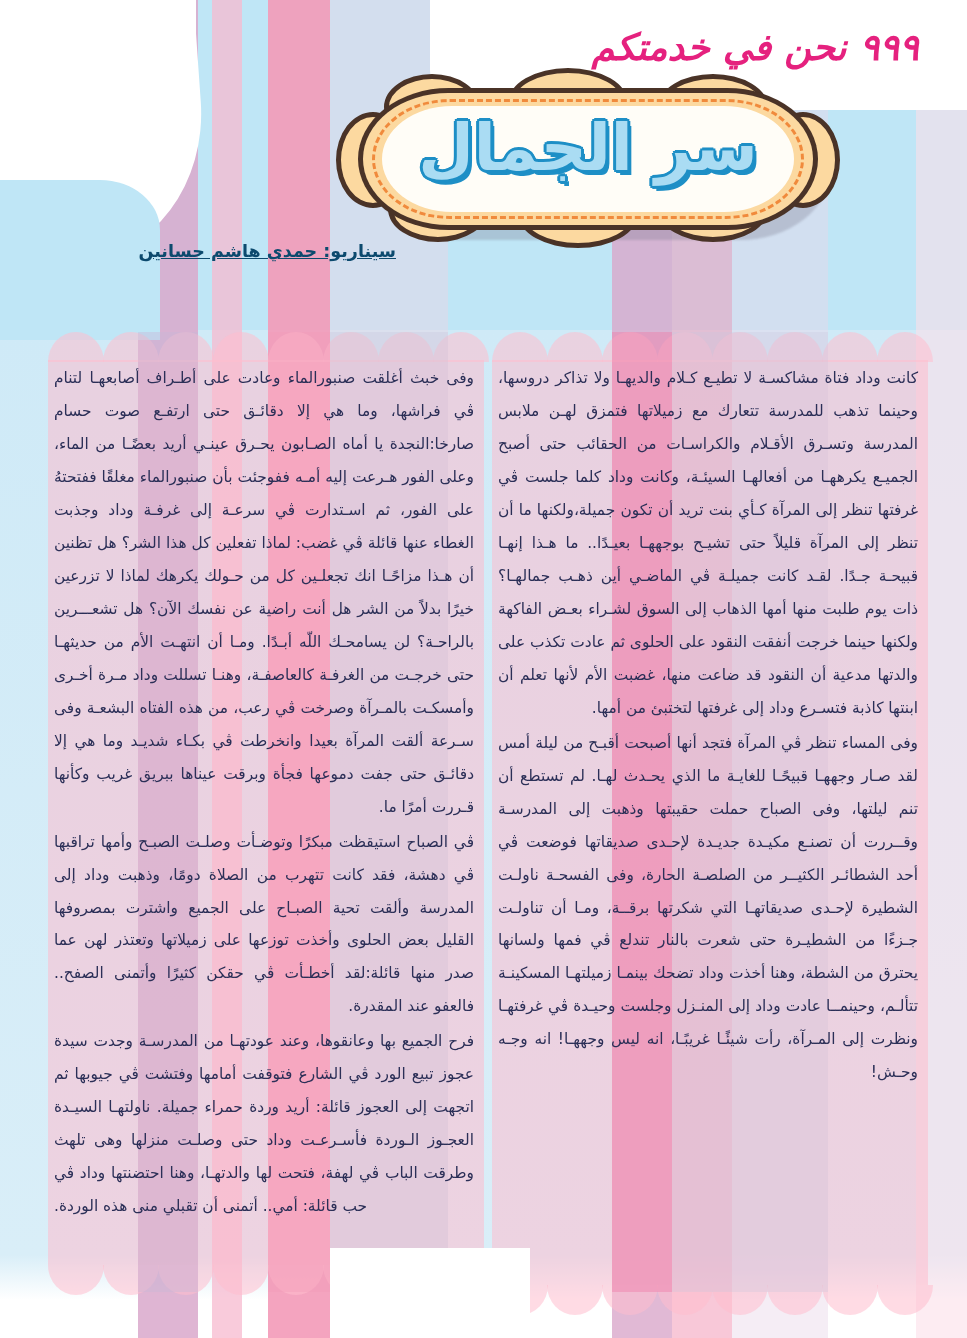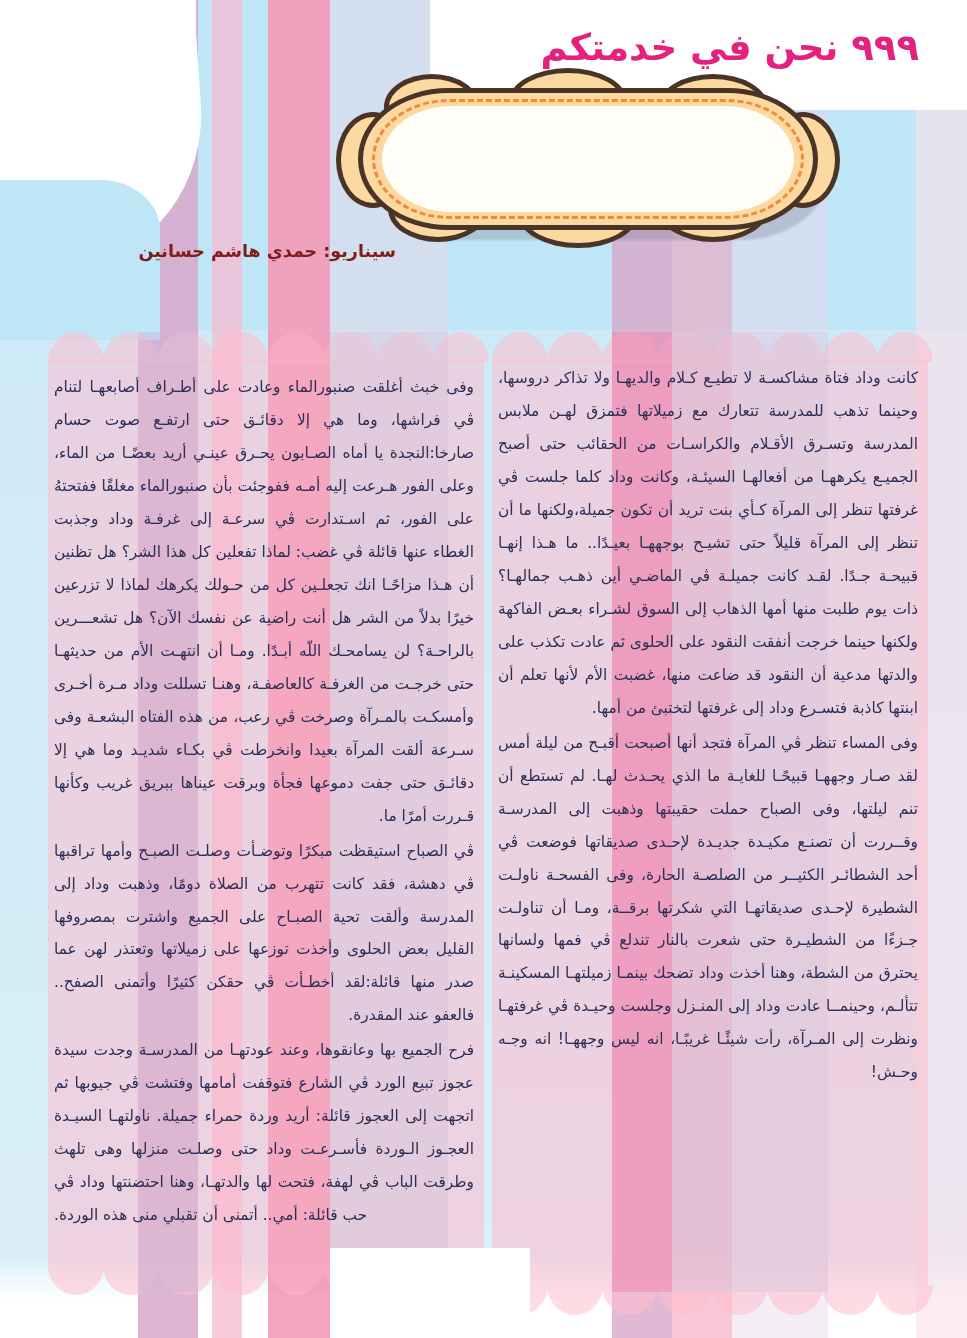--- a/index.html
+++ b/index.html
@@ -98,20 +98,21 @@
     font-weight: 700;
     color: #e5217e;
     direction: rtl;
     letter-spacing: 1px;
     white-space: nowrap;
     text-shadow:
       -2px -2px 0 #fff,  2px -2px 0 #fff,
       -2px  2px 0 #fff,  2px  2px 0 #fff,
       -3px  0   0 #fff,  3px  0   0 #fff,
        0   -3px 0 #fff,  0    3px 0 #fff;
+    font-style: italic;
   }
 
   
   .plaque-wrap {
     position: absolute;
     left: 358px; top: 88px;
     width: 472px; height: 152px;
   }
   .plaque-shadow {
     position: absolute;
@@ -175,42 +176,43 @@
        4px  5px 0 #1e8fc6;
   }
 
   
   .credits {
     position: absolute;
     left: 96px; top: 238px;
     width: 300px;
     text-align: right;
     direction: rtl;
-    color: #7f1d1d;
+    color: #0c4a6e;
     font-weight: 700;
     font-size: 17.5px;
     line-height: 1.55;
+    text-decoration: underline;
   }
   .credits div { white-space: nowrap; }
 
   
   .col {
     position: absolute;
     direction: rtl;
     text-align: justify;
     color: #2b2f57;
     font-size: 15.4px;
     line-height: 2.14;
     font-family: "DejaVu Sans", "Liberation Sans", sans-serif;
   }
   .col p { margin: 0 0 2px 0; text-align: justify; text-align-last: right; }
   .col p.last { text-align-last: left; }
 
   #col-right { left: 498px; top: 362px; width: 420px; }
-  #col-left  { left: 54px;  top: 362px; width: 420px; margin-top: 9px; }
+  #col-left  { left: 54px;  top: 362px; width: 420px; }
 
   .tail-white {
     position: absolute;
     left: 330px; bottom: 0;
     width: 200px; height: 90px;
     background: #ffffff;
   }
 </style>
 </head>
 <body>
@@ -297,20 +299,21 @@
     <div class="lobe" style="left:160px; top:92px;   width:120px; height:68px;"></div>
     <div class="lobe" style="left:300px; top:88px;   width:110px; height:66px;"></div>
     <div class="lobe" style="left:-22px; top:24px;   width:74px;  height:96px;"></div>
     <div class="lobe" style="left:408px; top:24px;   width:74px;  height:96px;"></div>
 
     <div class="plaque-outline"></div>
     <div class="plaque-tan"></div>
     <div class="plaque-inner"></div>
     <div class="plaque-dash"></div>
 
+    <div class="plaque-title">سر الجمال</div>
   </div>
 
   <div class="credits">
     <div>سيناريو: حمدي هاشم حسانين</div>
   </div>
 
   <div class="col" id="col-right">
     <p>كانت وداد فتاة مشاكسـة لا تطيـع كـلام والديهـا ولا تذاكر دروسها، وحينما تذهب للمدرسة تتعارك مع زميلاتها فتمزق لهـن ملابس المدرسة وتسـرق الأقـلام والكراسـات من الحقائب حتى أصبح الجميـع يكرههـا من أفعالهـا السيئـة، وكانت وداد كلما جلست ڤي غرفتها تنظر إلى المرآة كـأي بنت تريد أن تكون جميلة،ولكنها ما أن تنظر إلى المرآة قليلاً حتى تشيـح بوجههـا بعيـدًا.. ما هـذا إنهـا قبيحـة جـدًا. لقـد كانت جميلـة ڤي الماضـي أين ذهـب جمالهـا؟ ذات يوم طلبت منها أمها الذهاب إلى السوق لشـراء بعـض الفاكهة ولكنها حينما خرجت أنفقت النقود على الحلوى ثم عادت تكذب على والدتها مدعية أن النقود قد ضاعت منها، غضبت الأم لأنها تعلم أن ابنتها كاذبة فتسـرع وداد إلى غرفتها لتختبئ من أمها.</p>
     <p>وفى المساء تنظر ڤي المرآة فتجد أنها أصبحت أقبـح من ليلة أمس لقد صـار وجههـا قبيحًـا للغايـة ما الذي يحـدث لهـا. لم تستطع أن تنم ليلتها، وفى الصباح حملت حقيبتها وذهبت إلى المدرسـة وقــررت أن تصنـع مكيـدة جديـدة لإحـدى صديقاتها فوضعت ڤي أحد الشطائـر الكثيــر من الصلصـة الحارة، وفى الفسحـة ناولـت الشطيرة لإحـدى صديقاتهـا التي شكرتها برقــة، ومـا أن تناولـت جـزءًا من الشطيـرة حتى شعرت بالنار تندلع ڤي فمها ولسانها يحترق من الشطة، وهنا أخذت وداد تضحك بينمـا زميلتهـا المسكينـة تتألـم، وحينمــا عادت وداد إلى المنـزل وجلست وحيـدة ڤي غرفتهـا ونظرت إلى المـرآة، رأت شيئًـا غريبًـا، انه ليس وجههـا! انه وجـه وحـش!</p>
   </div>

